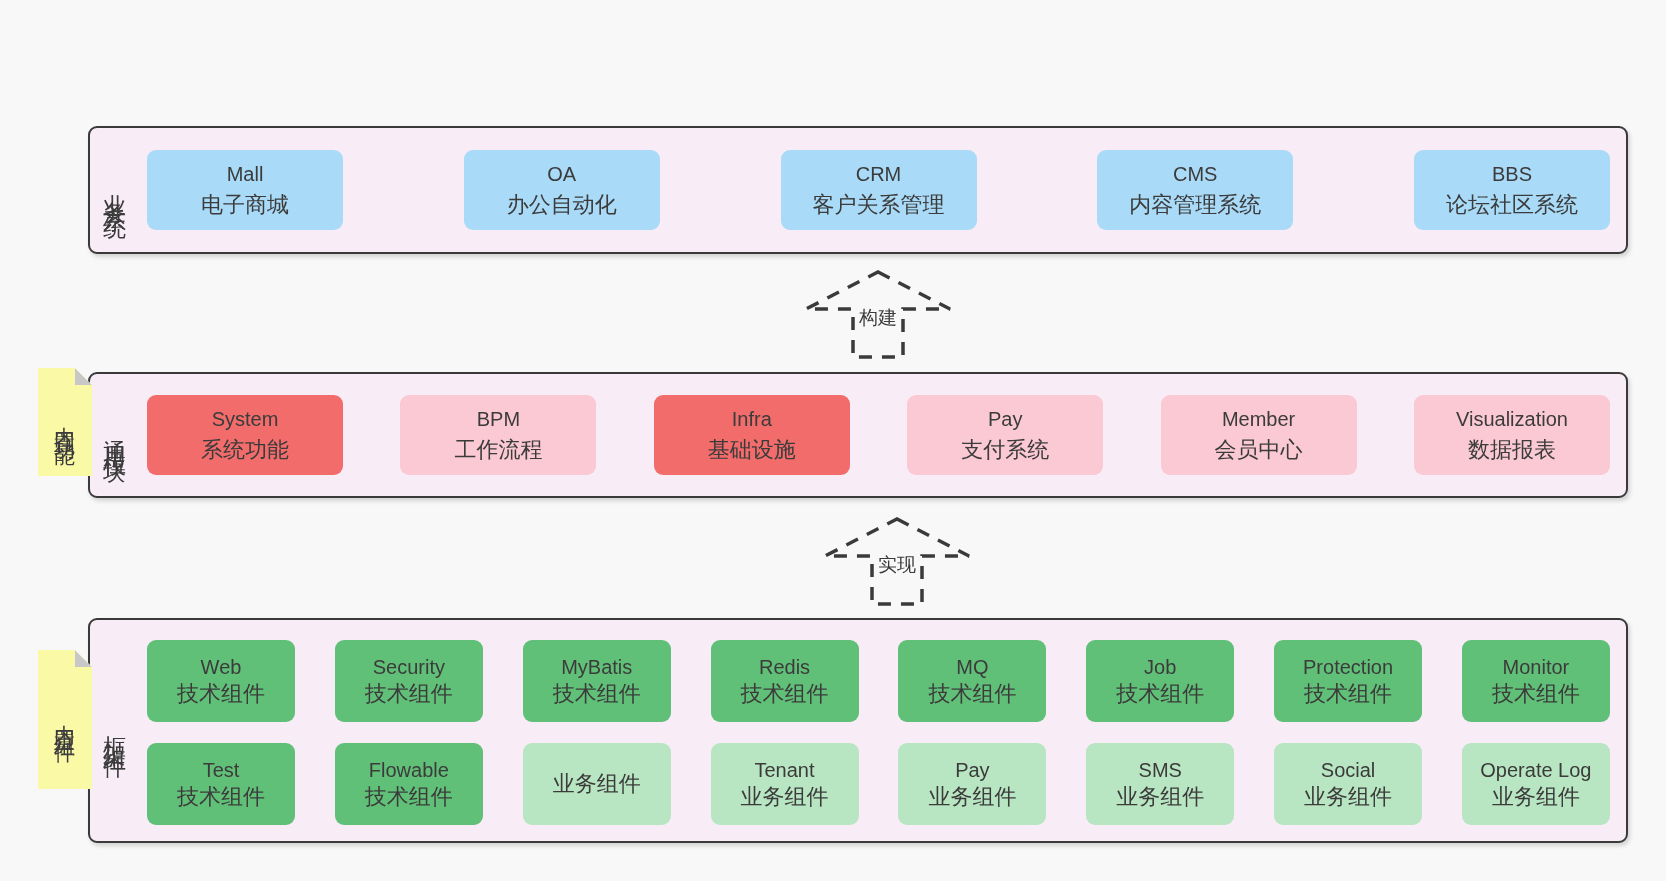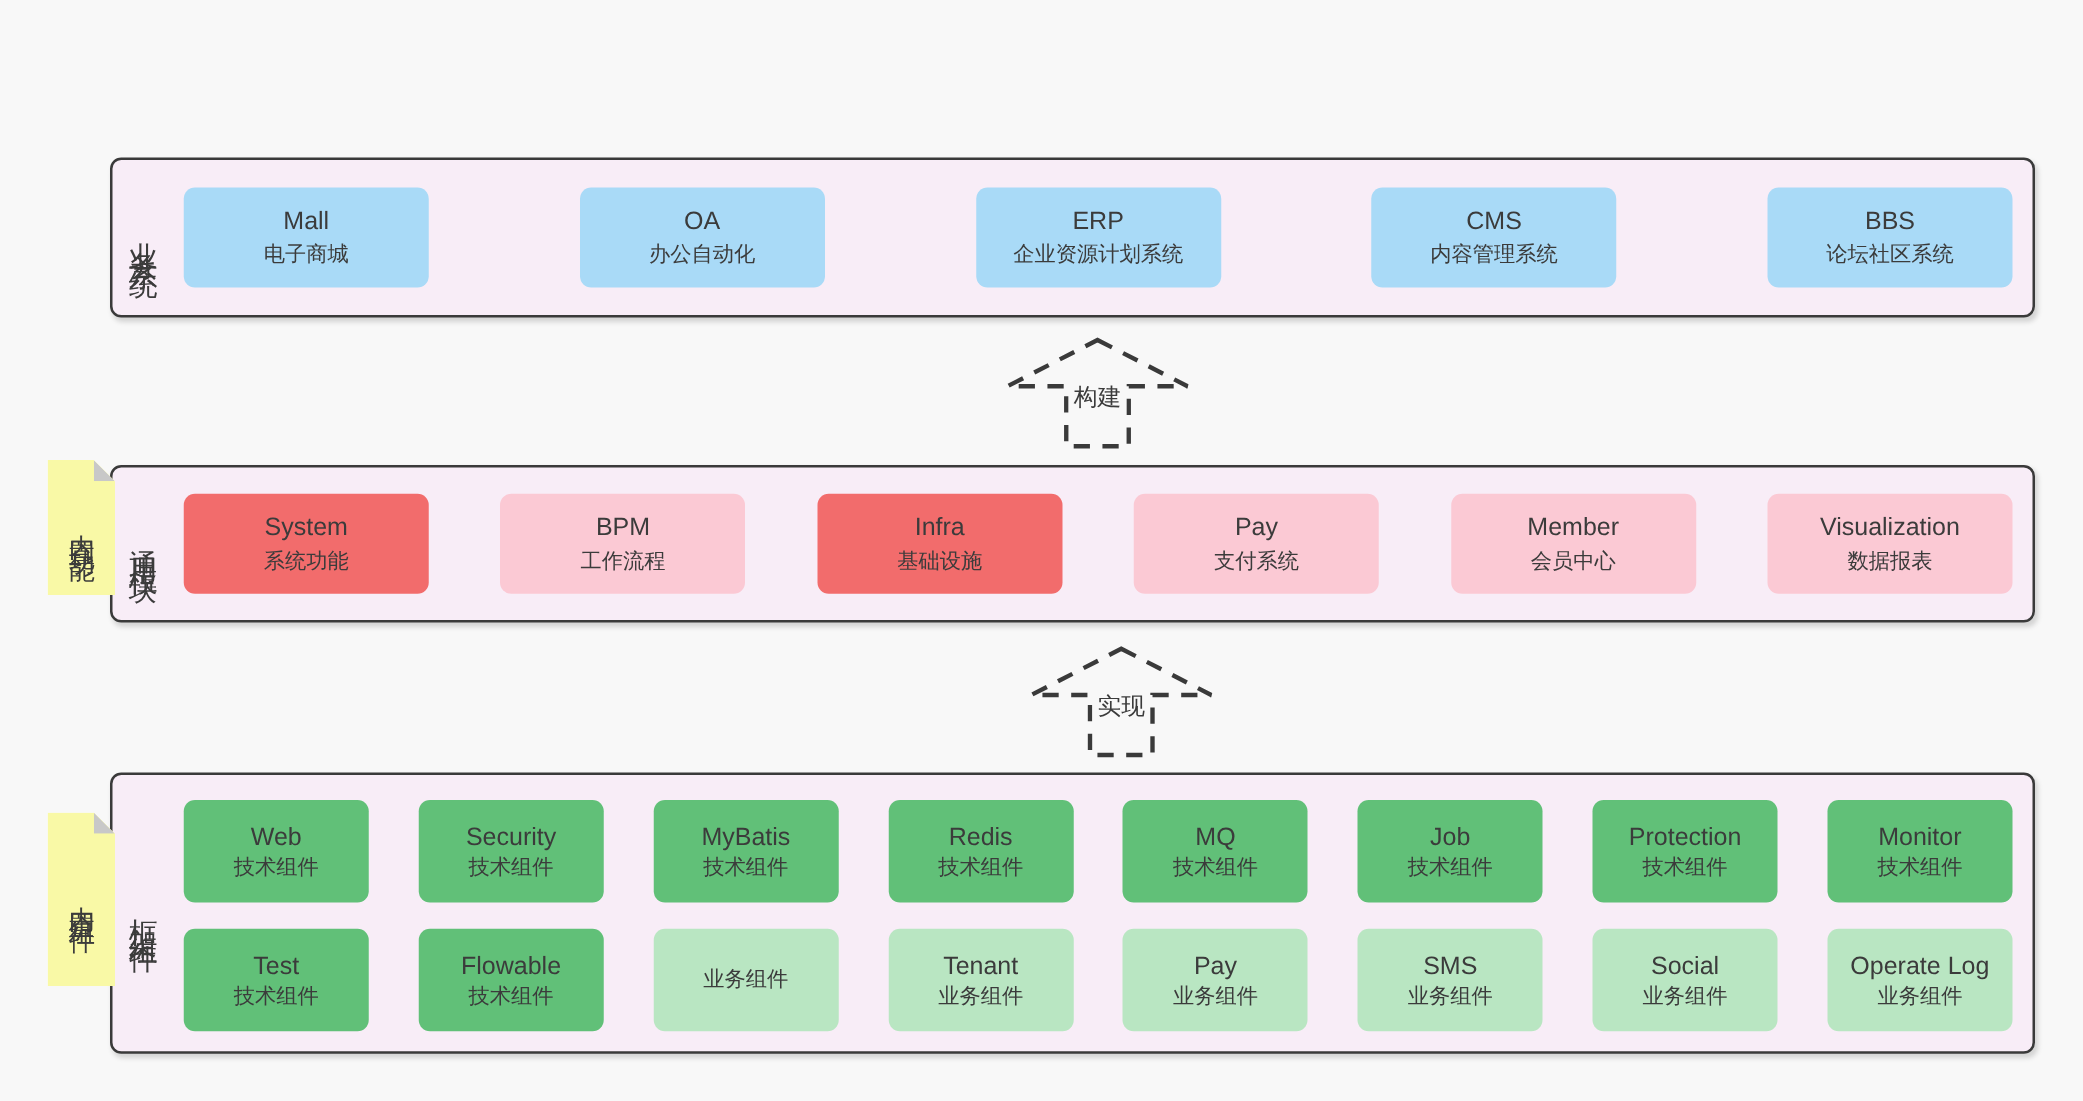--- a/index.html
+++ b/index.html
@@ -28,21 +28,21 @@
   }
   .band-items{
     position:absolute;left:57px;right:16px;top:0;bottom:0;
     display:flex;align-items:center;justify-content:space-between;
   }
   .box{
     display:flex;flex-direction:column;align-items:center;justify-content:center;
     border-radius:9px;text-align:center;line-height:1.45;padding:2px 8px;
   }
   .box .box-name{font-size:20px;}
-  .box .box-desc{font-size:17px;}
+  .box .box-desc{font-size:22px;}
   .box-lg{width:196px;height:80px;}
   .box-sm{width:148px;height:82px;line-height:1.3;}
   .blue{background:var(--blue-box);}
   .red{background:var(--red-box);}
   .pink{background:var(--pink-box);}
   .green{background:var(--green-box);}
   .lightgreen{background:var(--light-green-box);}
 
   #band-business{top:126px;height:128px;}
   #band-modules{top:372px;height:126px;}
@@ -91,22 +91,22 @@
     <div class="band-items">
       <div class="box box-lg blue">
         <div class="box-name">Mall</div>
         <div class="box-desc">电子商城</div>
       </div>
       <div class="box box-lg blue">
         <div class="box-name">OA</div>
         <div class="box-desc">办公自动化</div>
       </div>
       <div class="box box-lg blue">
-        <div class="box-name">ERP</div>
-        <div class="box-desc">企业资源计划系统</div>
+        <div class="box-name">CRM</div>
+        <div class="box-desc">客户关系管理</div>
       </div>
       <div class="box box-lg blue">
         <div class="box-name">CMS</div>
         <div class="box-desc">内容管理系统</div>
       </div>
       <div class="box box-lg blue">
         <div class="box-name">BBS</div>
         <div class="box-desc">论坛社区系统</div>
       </div>
     </div>

